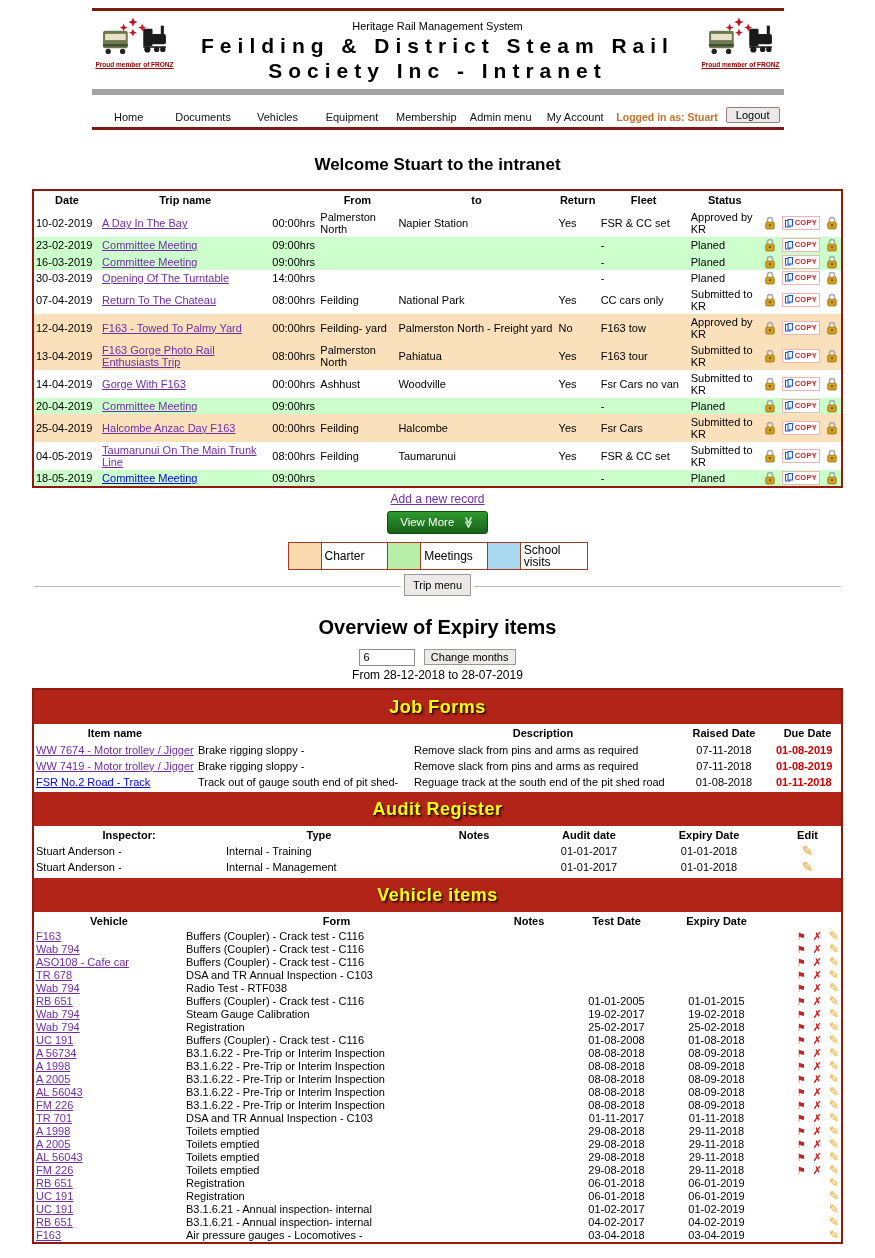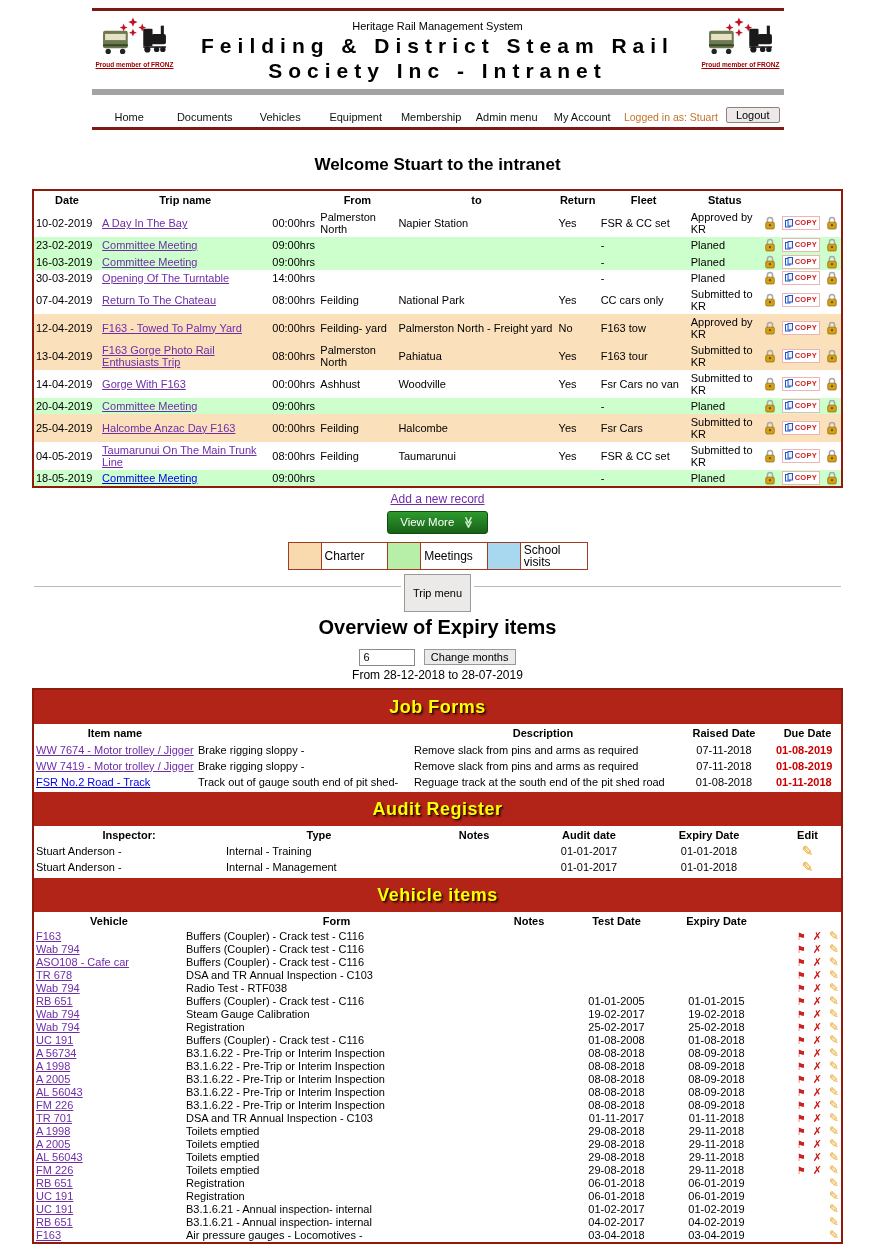--- a/index.html
+++ b/index.html
@@ -14,21 +14,21 @@
 
   
   .masthead{width:692px;margin:8px auto;border-top:3px solid #7E1A12;border-bottom:6px solid #a3a3a3;position:relative;padding:8px 0 3px}
   .system-title{text-align:center;font-size:11px;padding-top:1px}
   .site-title{margin:1px 0 3px;text-align:center;font-size:21px;font-weight:bold;letter-spacing:6px;line-height:1.2;padding:0 84px}
   .logo{position:absolute;top:5px;width:78px;text-align:center}
   .logo.left{left:4px}.logo.right{right:4px}
   .logo-caption{display:block;font-size:6.5px;font-weight:bold;color:#A00000;text-decoration:underline;line-height:7px}
   .navbar{width:692px;margin:0 auto;display:flex;align-items:flex-end;border-bottom:3px solid #7E1A12;padding:4px 0;font-size:11px}
   .nav-item{flex:1;text-align:center;color:#111;text-decoration:none;white-space:nowrap}
-  .logged-in{color:#C4732B;font-weight:normal;font-size:10.5px;margin:0 8px 0 4px;white-space:nowrap}
+  .logged-in{color:#C4732B;font-weight:bold;font-size:10.5px;margin:0 8px 0 4px;white-space:nowrap}
   .logout-btn{font-size:11px;background:#ECE9E9;border:1px solid #9A7B7B;border-radius:2px;padding:1px 9px;margin-right:4px;cursor:pointer}
 
   .welcome{text-align:center;font-size:17px;font-weight:bold;margin:25px 0 14px}
 
   
   .box{width:807px;margin:0 auto;border:2px solid #8E1B0B}
   .banner{background:#B22417;text-align:center;padding:7px 0 6px}
   .banner span{color:#FFFF00;font-weight:bold;font-size:18px;letter-spacing:.5px;
     text-shadow:1px 1px 0 #3a0500,2px 2px 2px rgba(0,0,0,.55)}
   .expiry-box .banner{margin-top:2px}
@@ -61,21 +61,21 @@
   .center{text-align:center}
   .add-link{font-size:12px;margin-top:4px;display:inline-block}
   .view-more{background:linear-gradient(#2E9A2E,#176117);color:#fff;border:1px solid #0F4D0F;border-radius:3px;
     font-size:11.5px;padding:4px 12px;margin:5px 0 6px;display:inline-flex;align-items:center;gap:9px;cursor:pointer}
   .view-more .chev{display:inline-block;transform:rotate(90deg);font-size:11px;color:#CFEFCF;font-weight:bold}
   .key-table{width:300px;margin:2px auto 0;border:1px solid #A33B22;font-size:12px}
   .key-table th,.key-table td{border:1px solid #A33B22;padding:1px 3px;font-size:12px}
   .key-swatch{width:26px}
   .menu-row{position:relative;height:24px;margin-top:4px;text-align:center}
   .menu-row::before{content:"";position:absolute;left:34px;right:34px;top:52%;border-top:1px solid #BBBBBB}
-  .trip-menu{position:relative;z-index:1;font-size:11px;background:#ECE9E9;border:1px solid #999;padding:12px 8px;cursor:pointer;box-shadow:0 0 0 3px #fff}
+  .trip-menu{position:relative;z-index:1;font-size:11px;background:#ECE9E9;border:1px solid #999;padding:4px 8px;cursor:pointer;box-shadow:0 0 0 3px #fff}
 
   
   .overview-heading{text-align:center;font-size:20px;font-weight:bold;margin:18px 0 10px}
   .months-row{text-align:center;margin:2px 0}
   .months-input{width:48px;font-size:11px;border:1px solid #8a8a8a;padding:1px 3px;height:13px}
   .change-months{font-size:11px;background:#ECE9E9;border:1px solid #999;padding:1px 6px;margin-left:5px;cursor:pointer}
   .range-text{text-align:center;font-size:12px;margin:1px 0 6px}
 
   .lock-svg{vertical-align:middle;cursor:pointer}
 </style>

